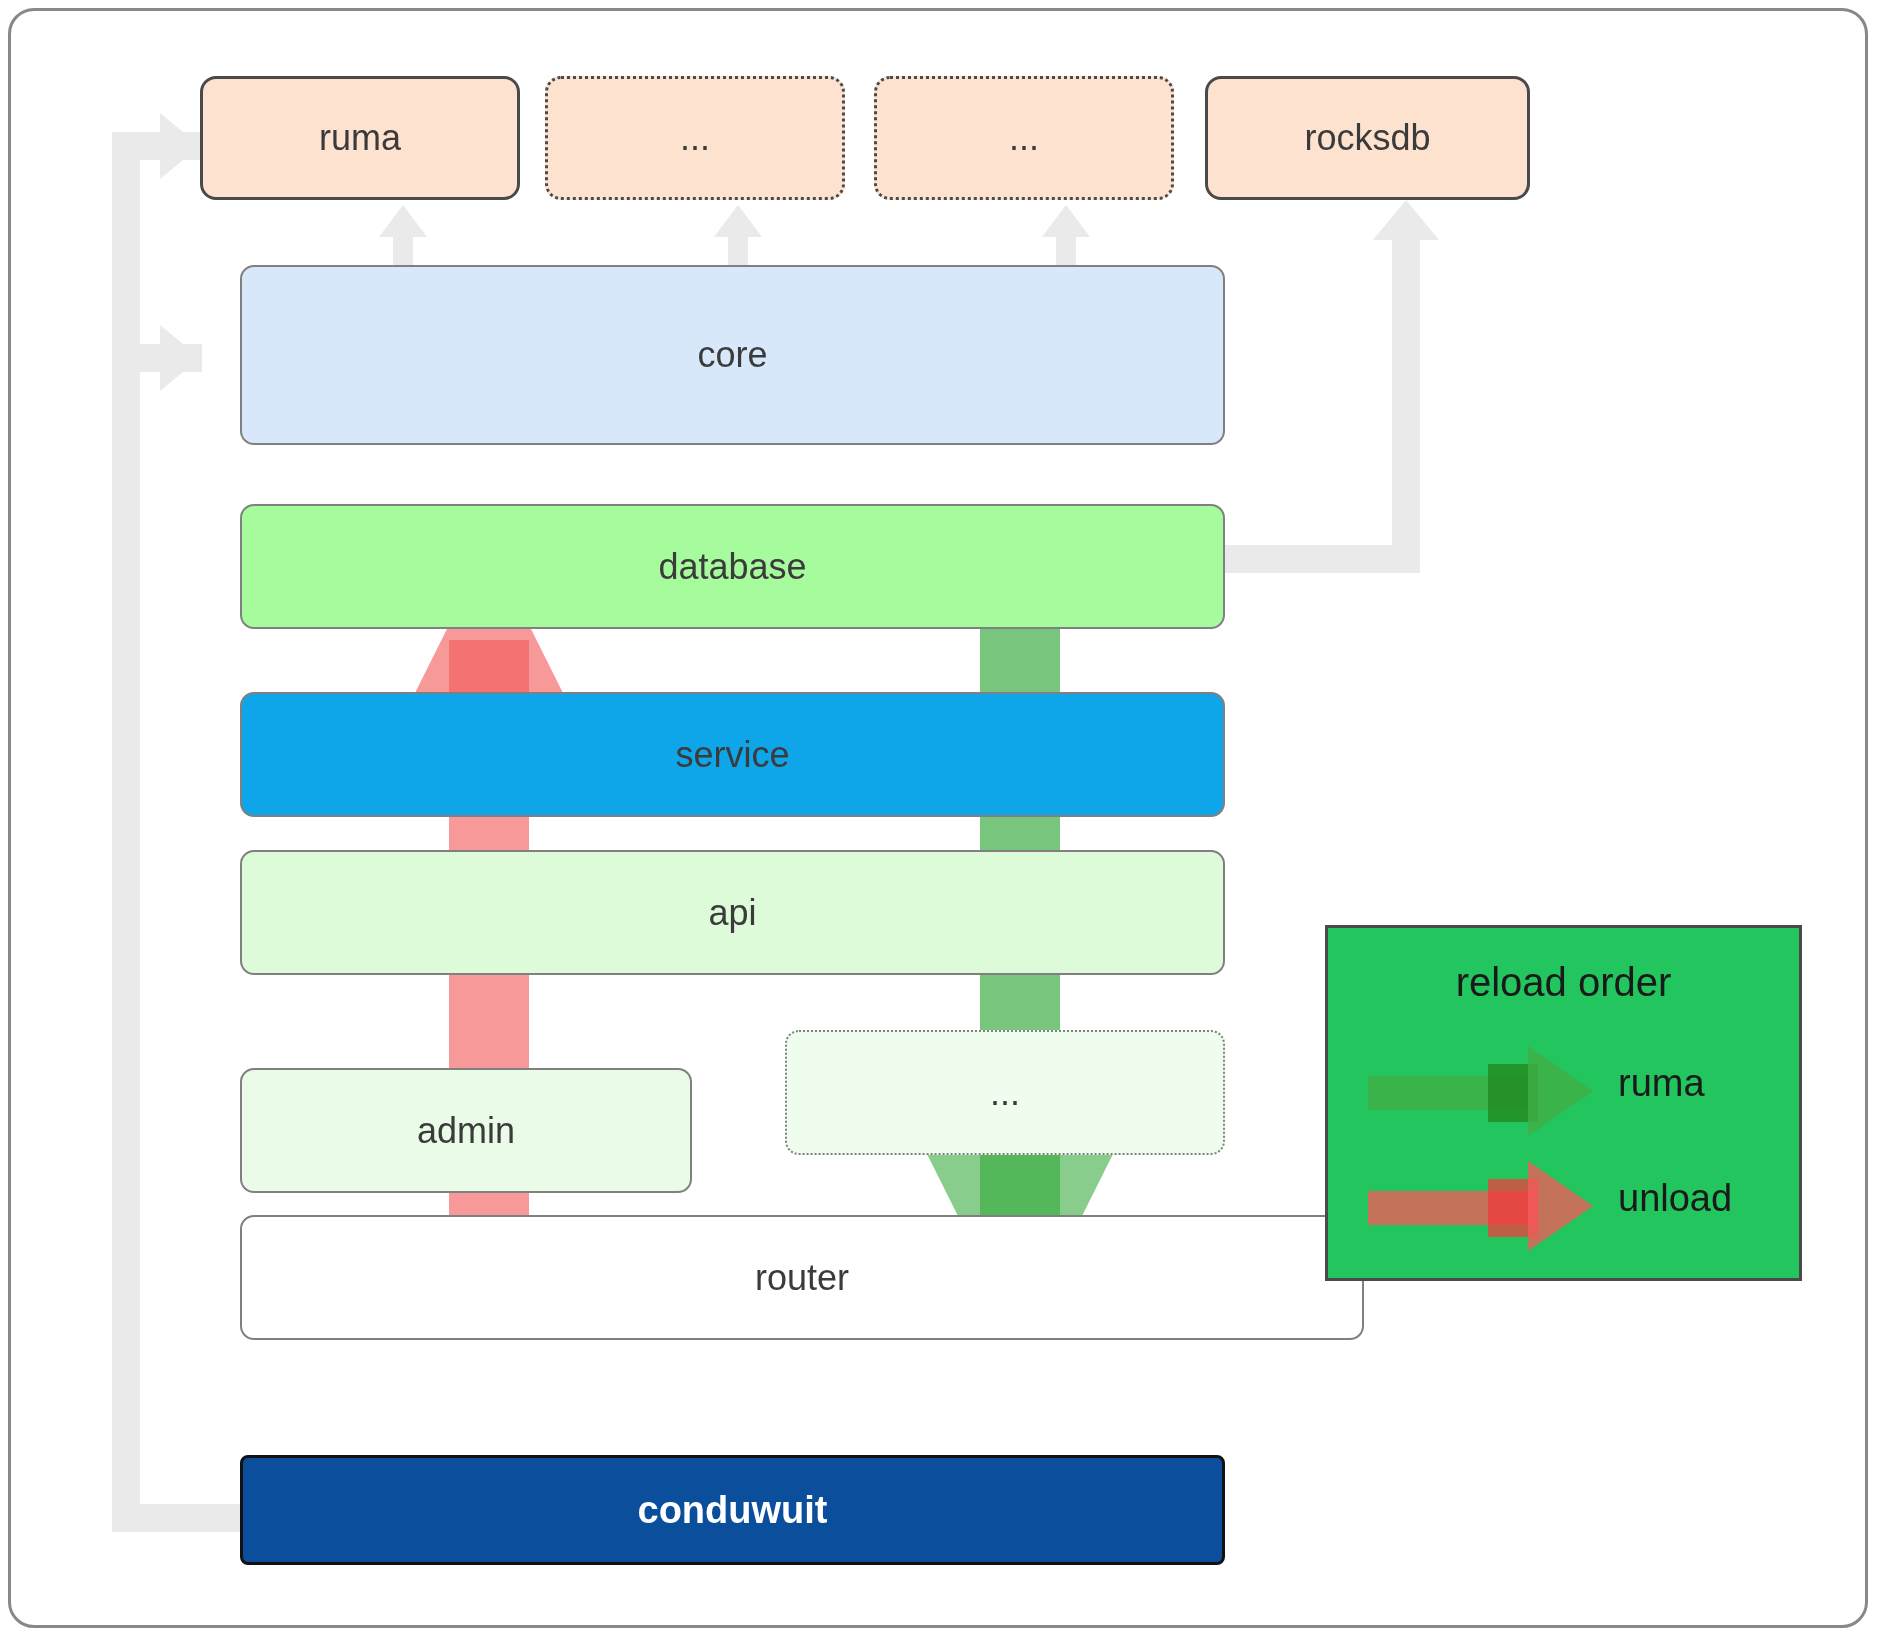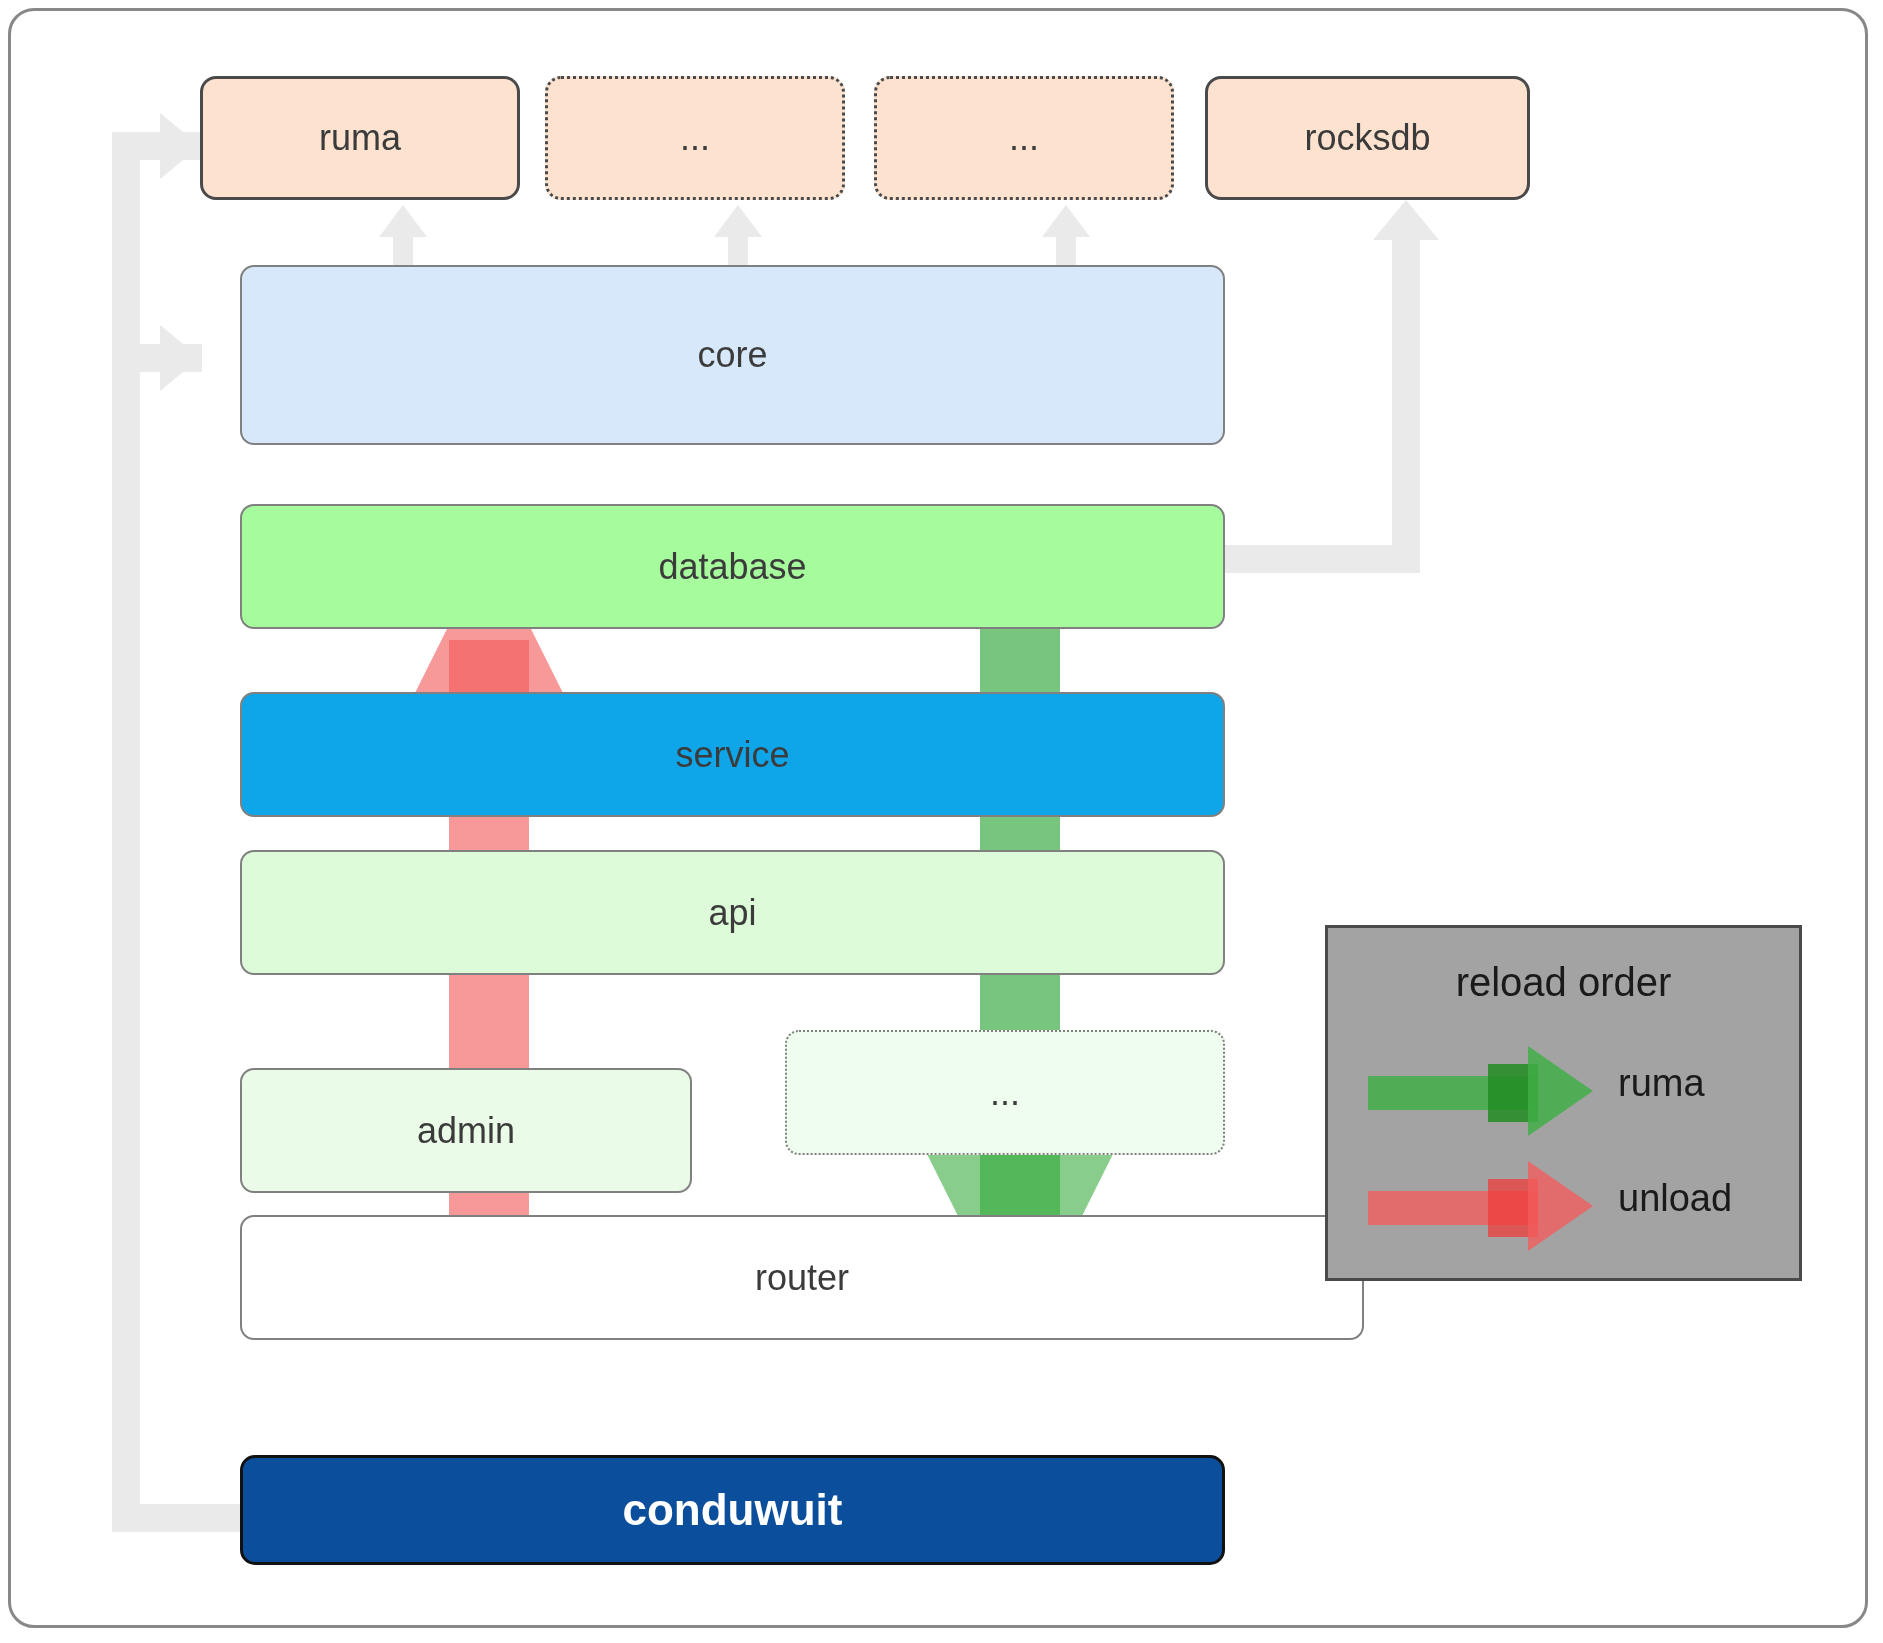--- a/index.html
+++ b/index.html
@@ -61,24 +61,24 @@
     border-radius:14px;
   }
   .layer.dotted{
     border:2px dotted #808080;
   }
 
   
   .root-box{
     background:#0b4e9b;
     border:3px solid #111111;
-    border-radius:15px;
+    border-radius:8px;
     color:#ffffff;
     font-weight:bold;
-    font-size:44px;
+    font-size:38px;
   }
 
   
   .conn{
     position:absolute;
     background:#eaeaea;
     z-index:1;
   }
   .conn-arrow{
     position:absolute;
@@ -102,21 +102,21 @@
   .head{position:absolute;width:0;height:0;}
 
   .load-color{background:#3fae46;}
   .unload-color{background:#f45b5b;}
 
   
   #legend{
     position:absolute;
     left:1325px; top:925px;
     width:477px; height:356px;
-    background:#a3a3a3;
+    background:#22c55e;
     border:3px solid #4a4a4a;
     box-sizing:border-box;
     z-index:6;
   }
   #legend-title{
     position:absolute;
     left:0; top:32px; width:100%;
     text-align:center;
     font-size:40px;
     color:#1a1a1a;

